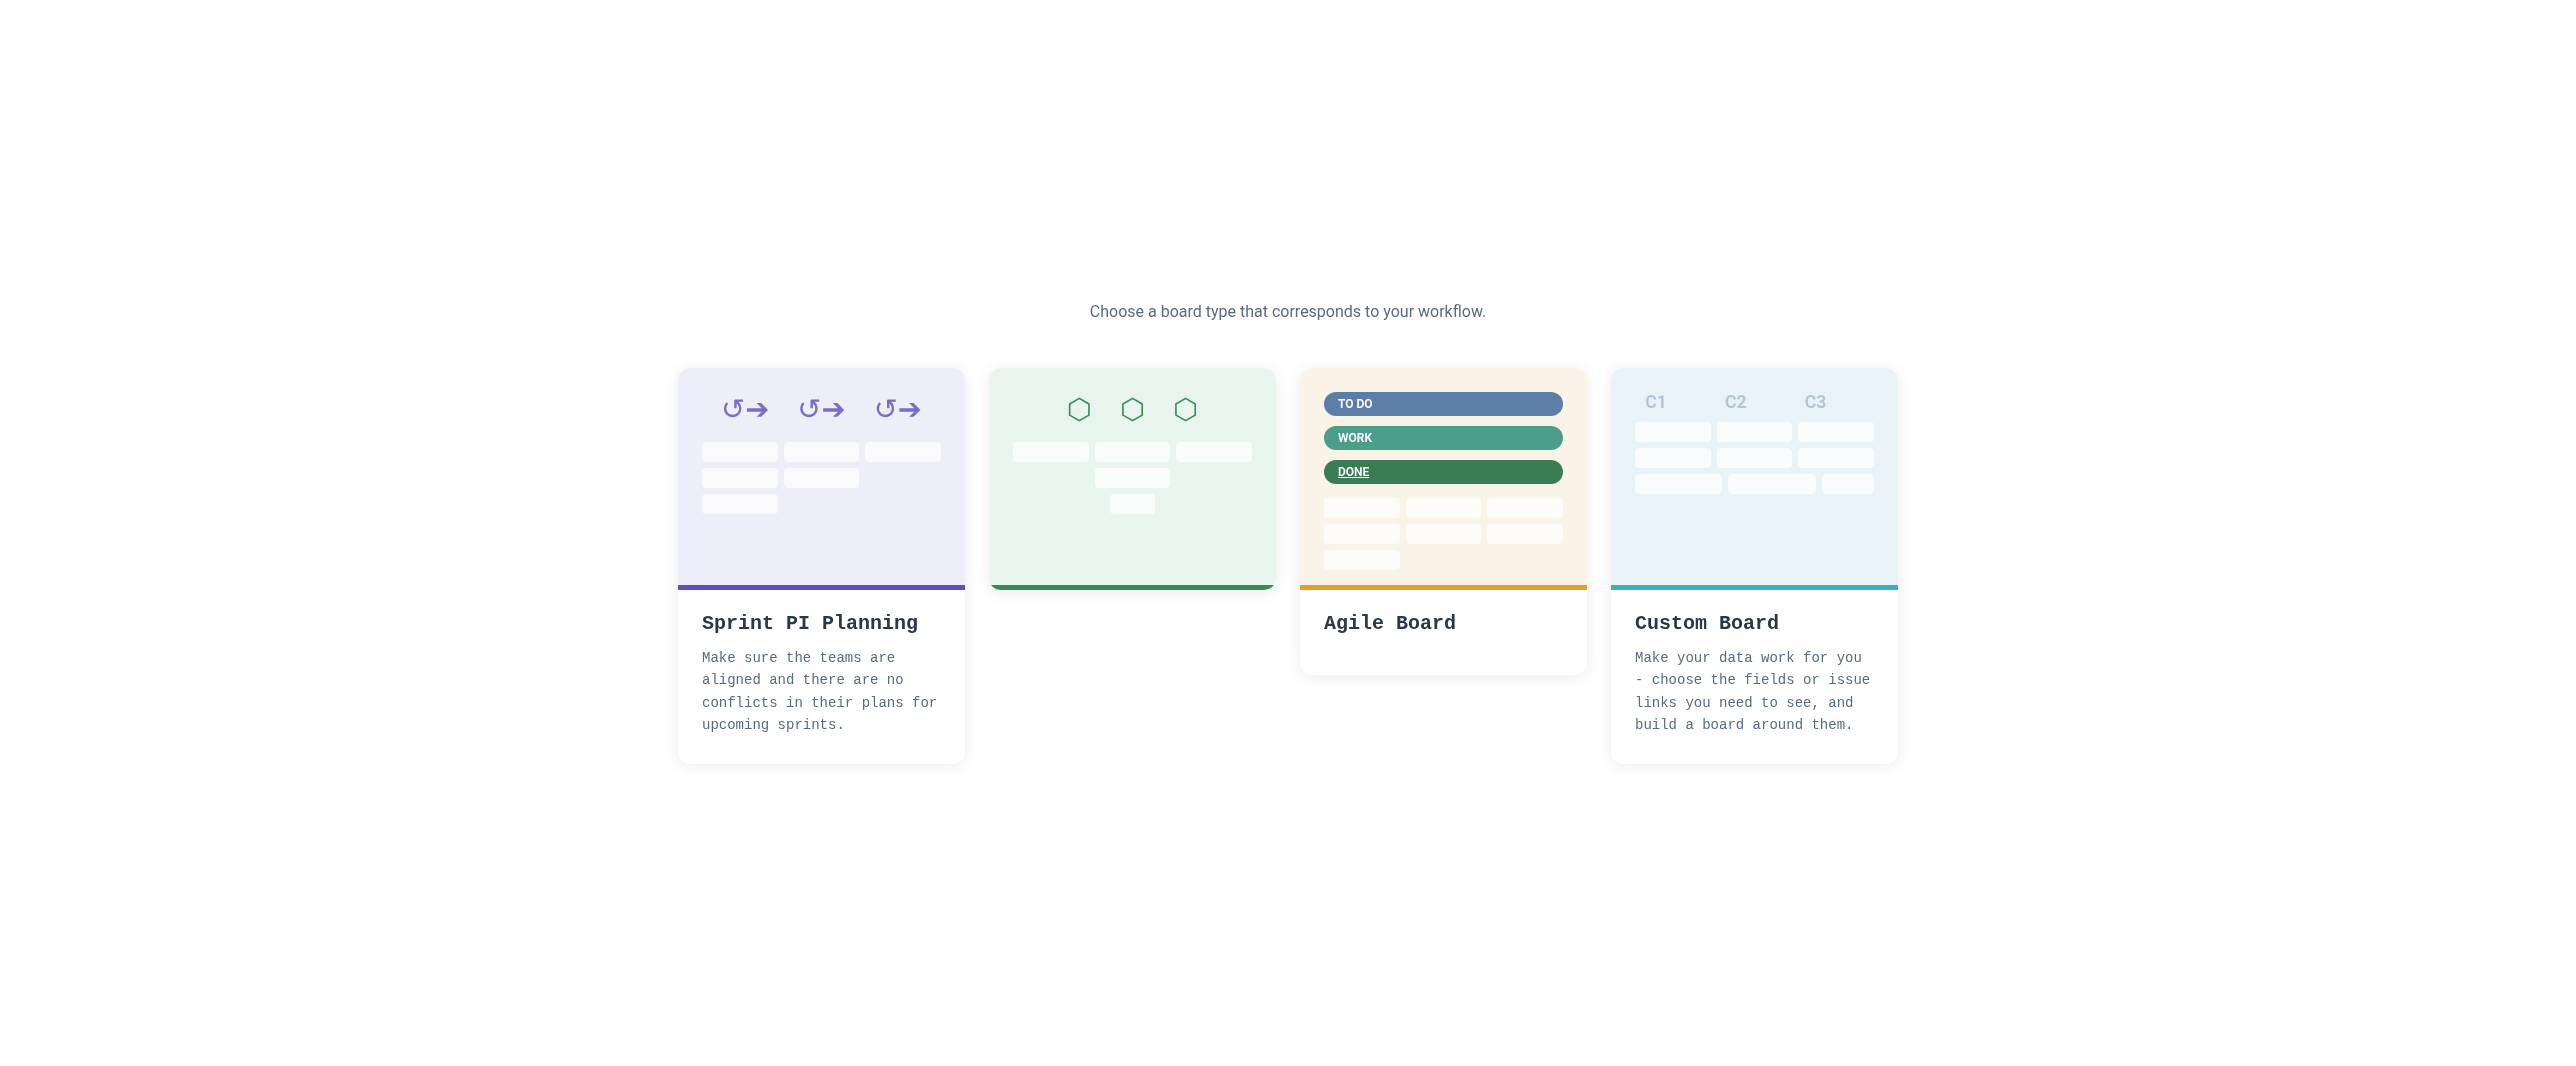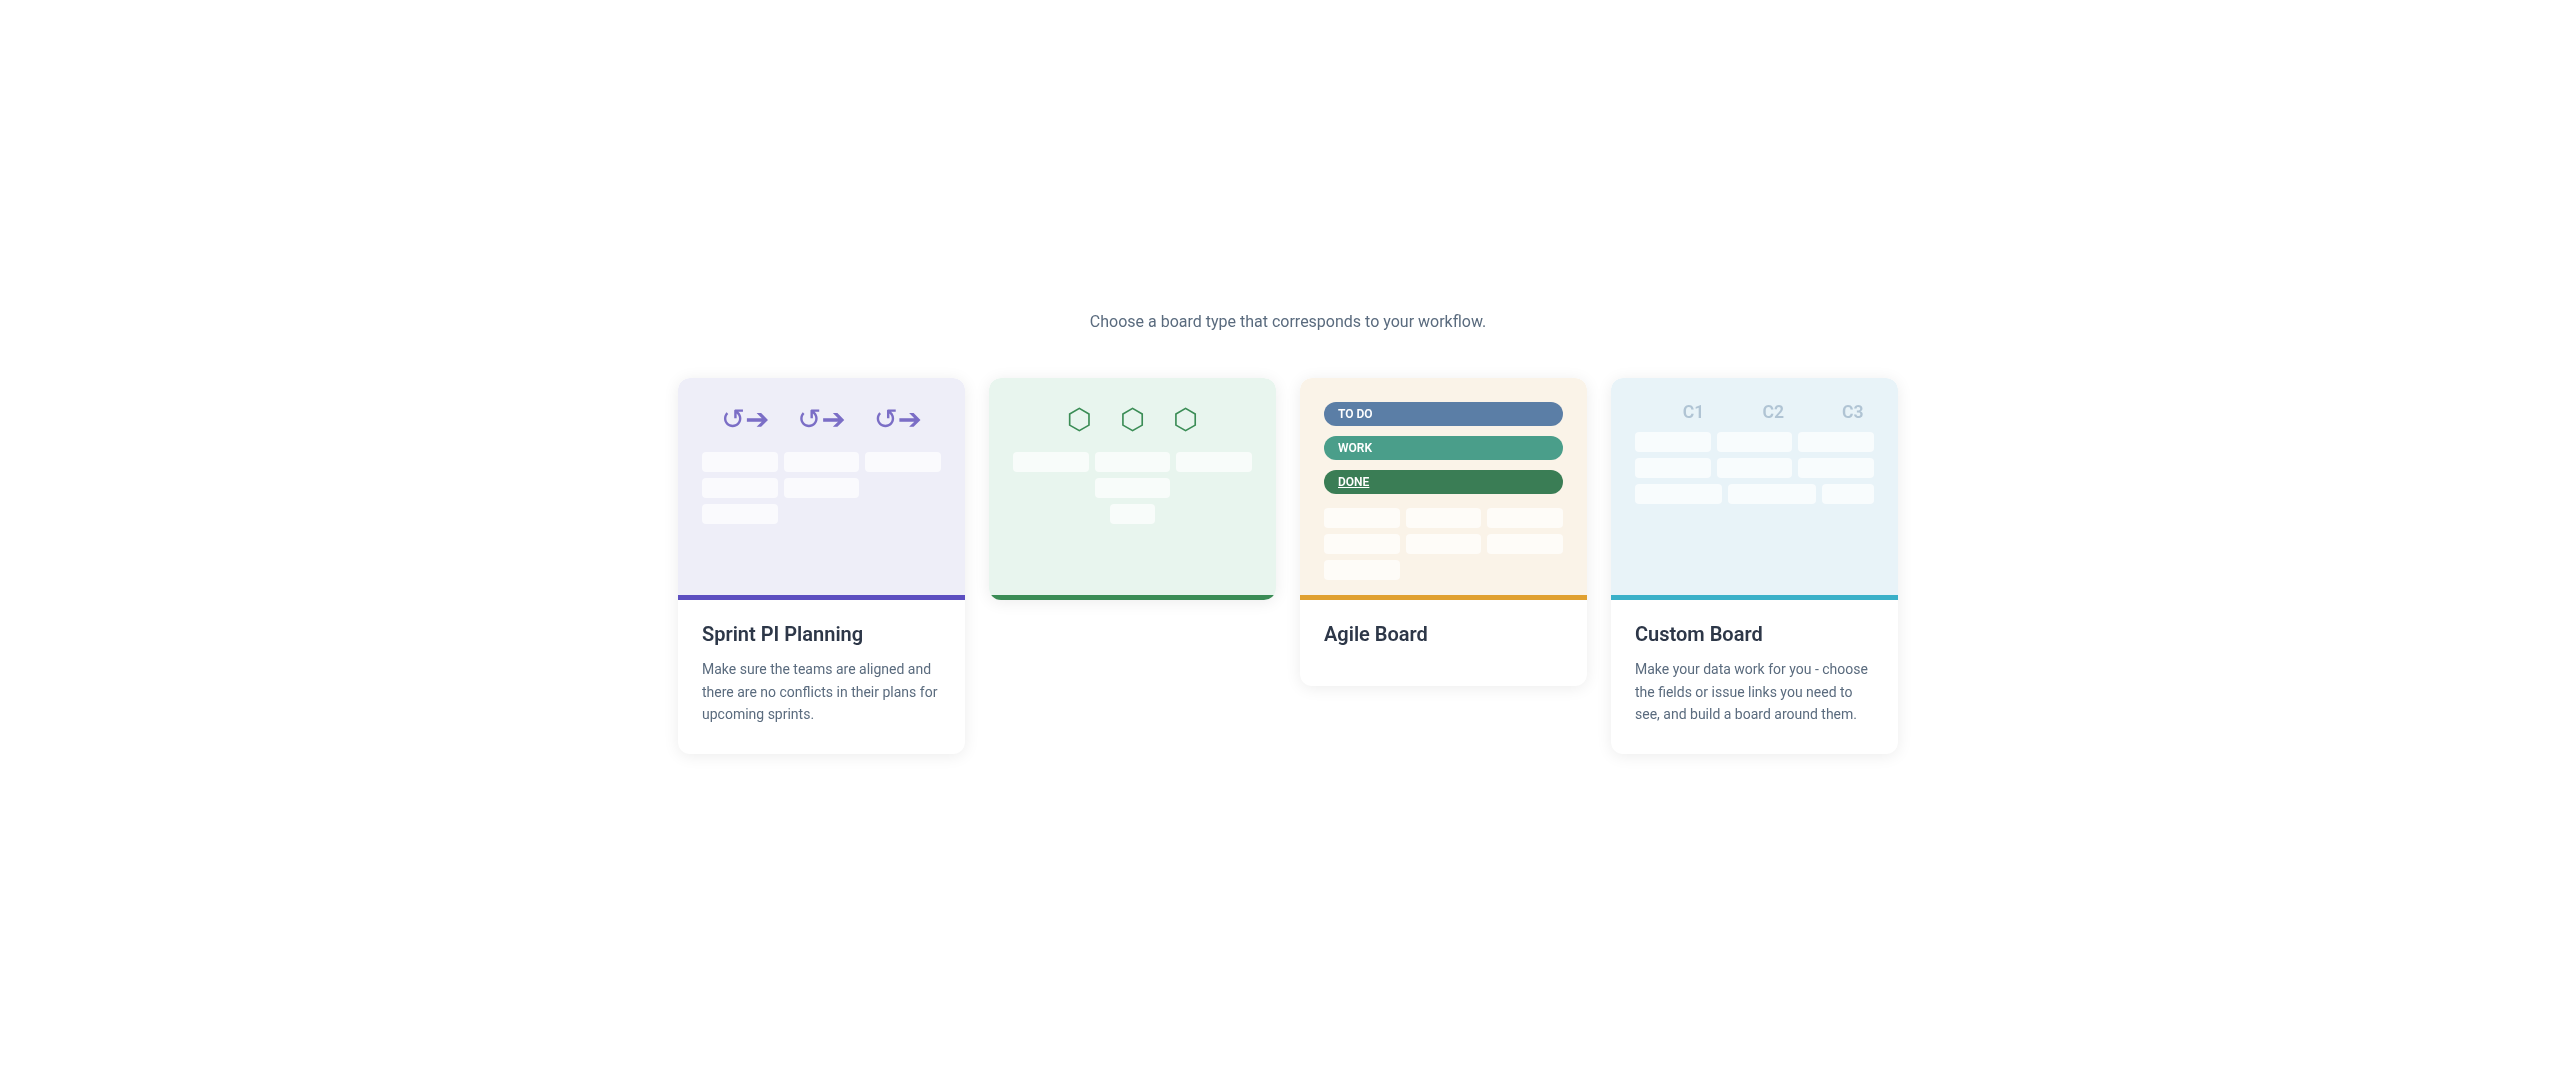--- a/index.html
+++ b/index.html
@@ -102,21 +102,21 @@
       display: flex;
       justify-content: space-around;
       margin-bottom: 10px;
     }
 
     .col-label {
       font-size: 1.1rem;
       font-weight: 600;
       color: #b0c4d4;
       width: 59px;
-      text-align: right;
+      text-align: left;
     }
 
     
     .agile-badges {
       display: flex;
       justify-content: center;
       gap: 10px;
       margin-bottom: 14px;
       flex-direction: column;
     }
@@ -164,20 +164,21 @@
     }
 
     .accent-sprint { background: #5c4ec0; }
     .accent-roadmap { background: #3a8c55; }
     .accent-agile { background: #e0a030; }
     .accent-custom { background: #3ab0c8; }
 
     
     .card-content {
       padding: 22px 24px 28px;
+      font-family: Liberation Mono, monospace;
     }
 
     .card-title {
       font-size: 1.25rem;
       font-weight: 600;
       color: #2d3748;
       margin-bottom: 12px;
     }
 
     .card-description {

